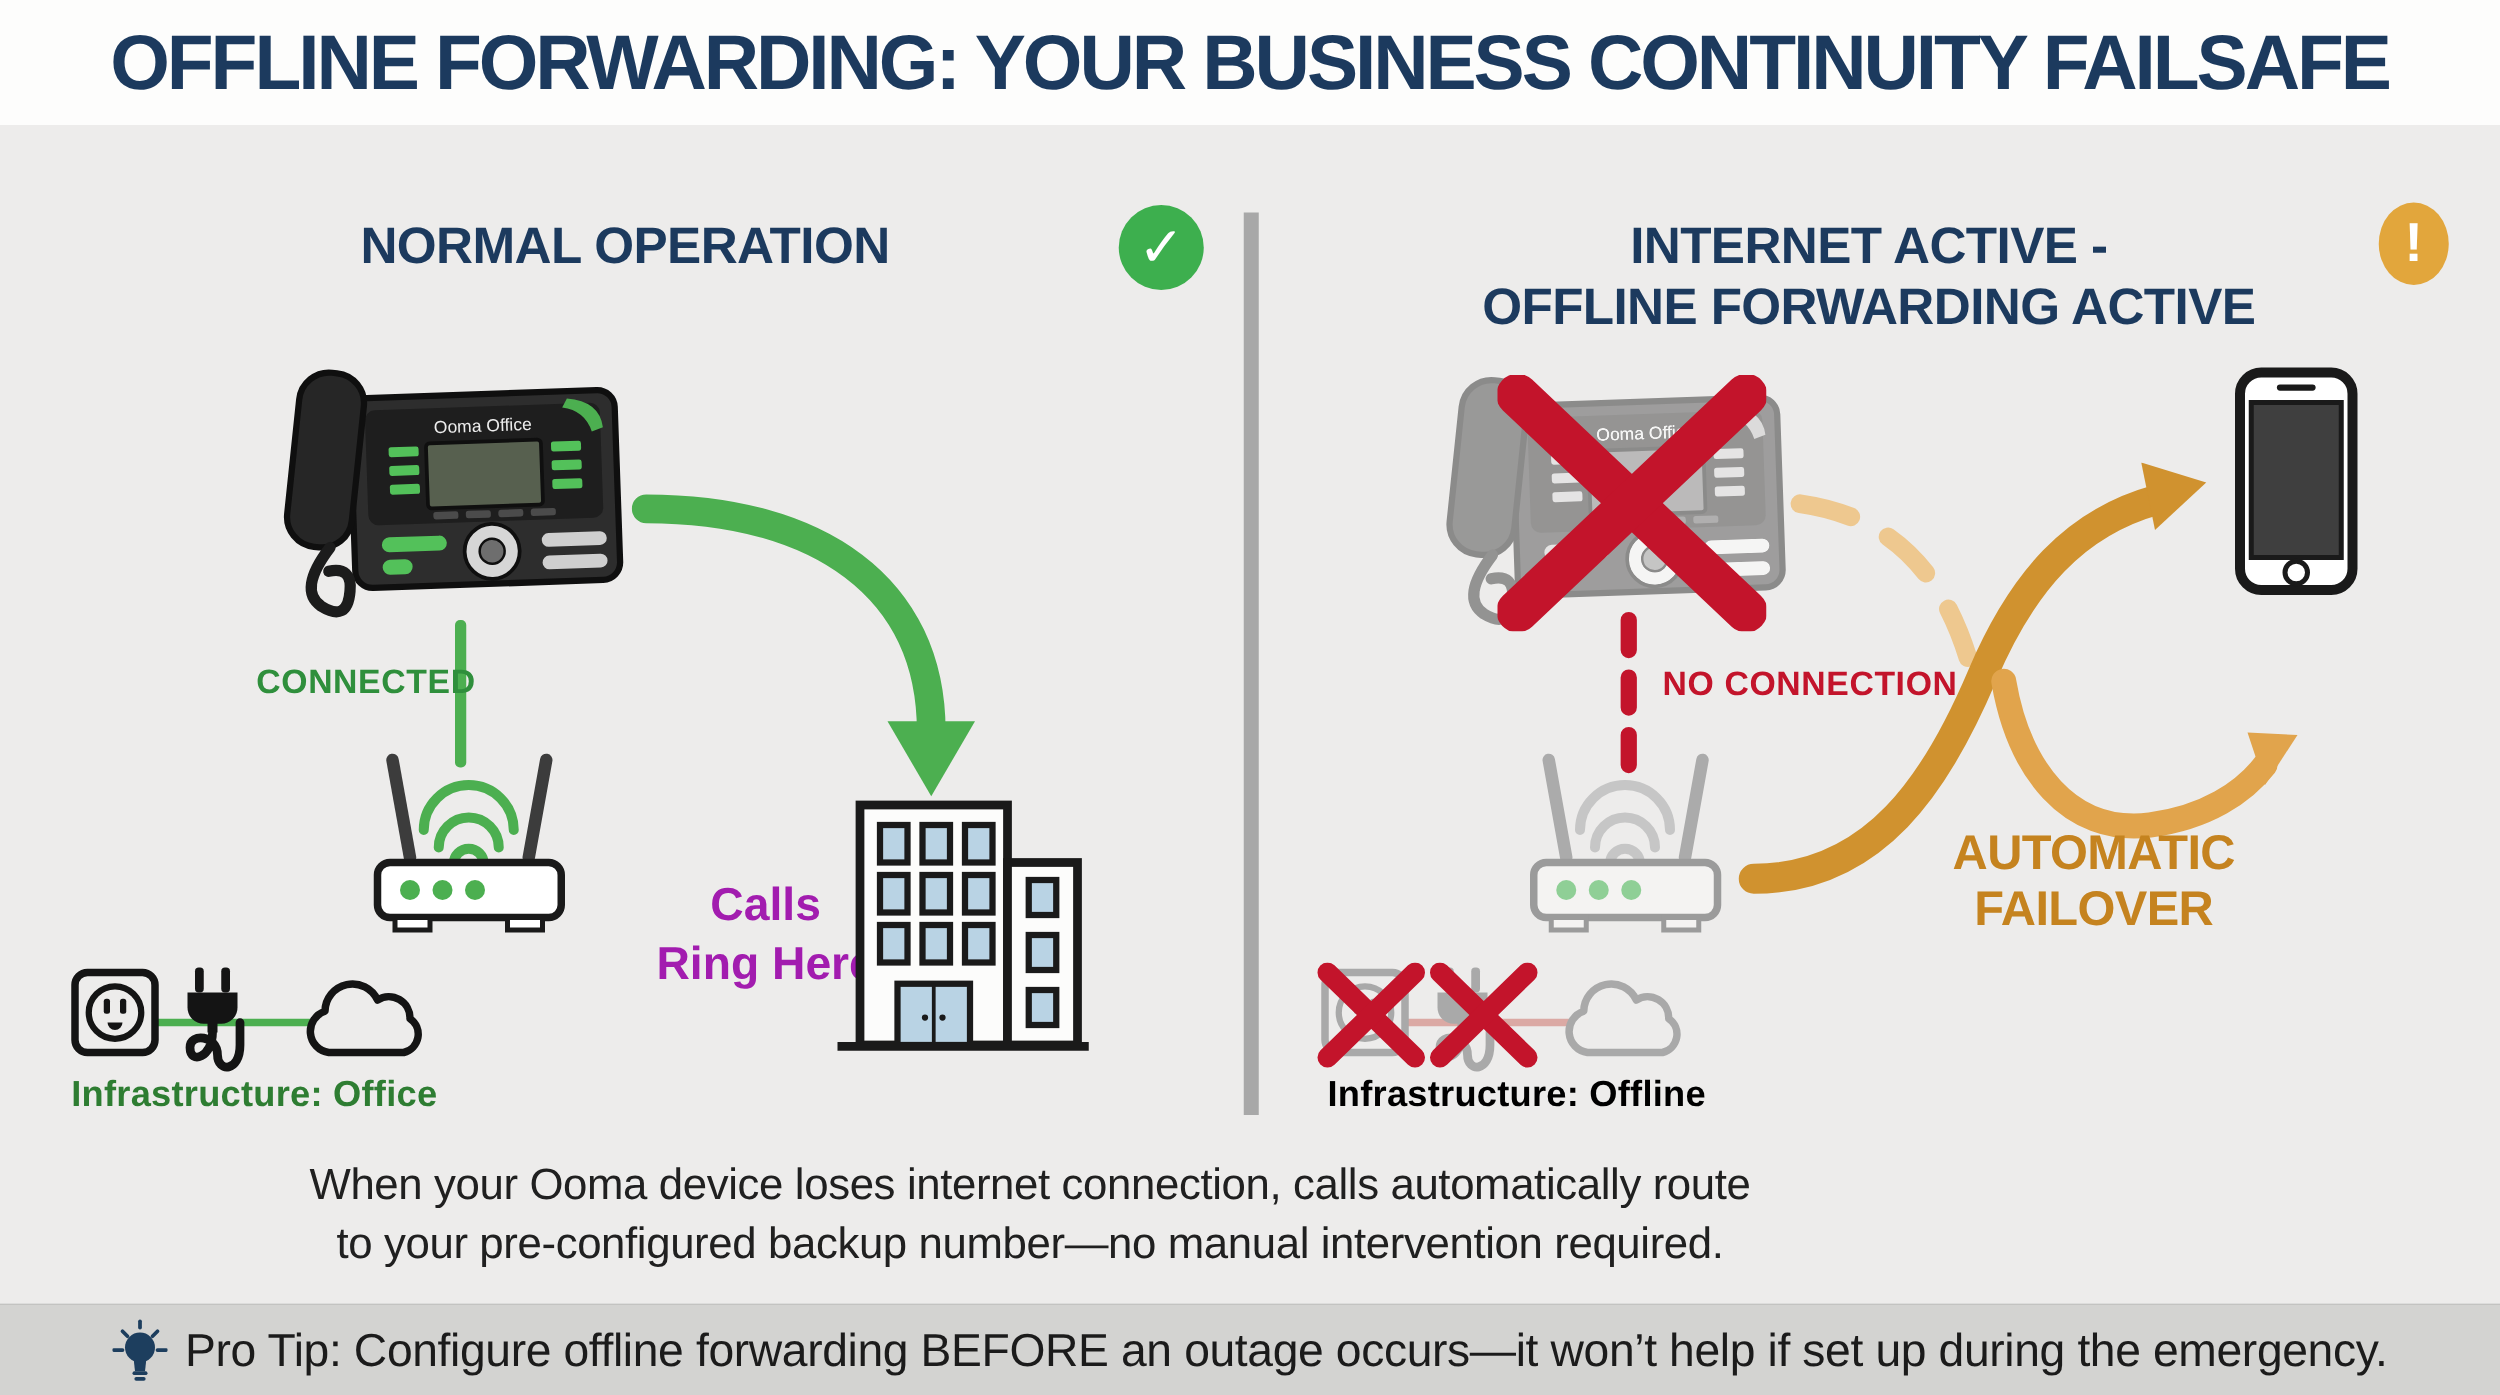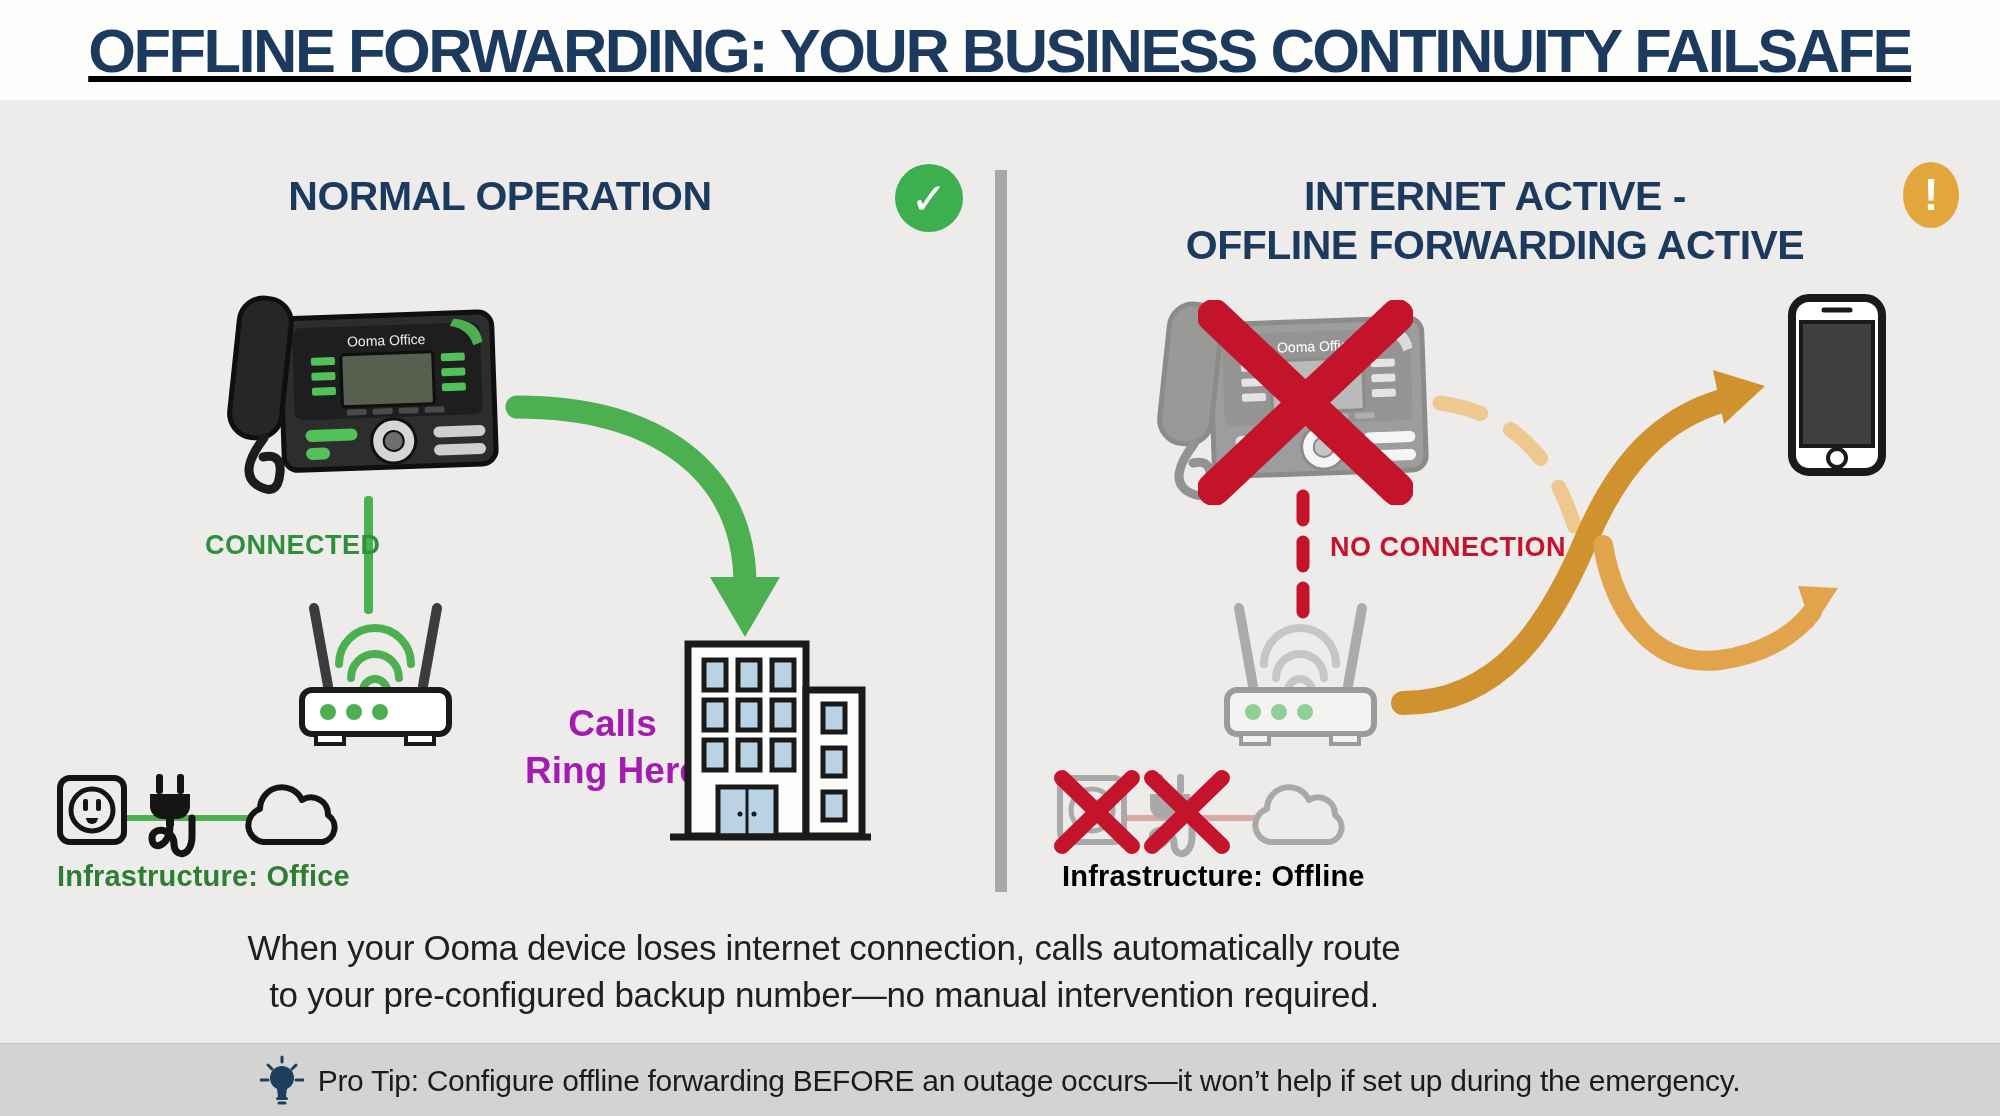--- a/index.html
+++ b/index.html
@@ -7,21 +7,21 @@
     --red:#c3142b; --orange:#d0922f; --orange-dark:#c5831f; --orange-light:#e1a44c;
     --orange-pale:#eec88f; --gray-bg:#edeceb; --footer-bg:#d3d3d1; --divider:#a8a8a8;
     --ink:#202020; --gray-icon:#a9a9a9; --window:#b9d3e4;
   }
   html,body{margin:0;padding:0;background:#ffffff;}
   .canvas{position:relative;width:2000px;height:1116px;overflow:hidden;
     background:var(--gray-bg);font-family:"Liberation Sans","DejaVu Sans",sans-serif;}
   .abs{position:absolute;}
 
   .header{position:absolute;left:0;top:0;width:2000px;height:100px;background:#fdfdfc;
-    display:flex;align-items:center;justify-content:center;text-decoration:underline;}
+    display:flex;align-items:center;justify-content:center;}
   .title{font-size:62px;font-weight:bold;color:var(--navy);letter-spacing:-2.5px;
     white-space:nowrap;transform:scaleX(0.99);}
 
   .panel-divider{left:995px;top:170px;width:12px;height:722px;background:var(--divider);}
 
   .panel-heading{font-size:41px;font-weight:bold;color:var(--navy);text-align:center;
     letter-spacing:-0.5px;line-height:49px;}
   .left-heading{left:250px;top:172px;width:500px;}
   .right-heading{left:1095px;top:172px;width:800px;}
 
@@ -46,21 +46,21 @@
   .mobile-caption{left:1700px;top:490px;width:280px;text-align:center;font-size:33px;font-weight:bold;
     color:#4b4b4b;line-height:43px;}
 
   .faded{filter:grayscale(1) brightness(1.35) opacity(0.45);}
 
   .description{left:0;top:924px;width:1648px;text-align:center;font-size:35px;color:var(--ink);
     line-height:47px;letter-spacing:-0.3px;}
 
   .footer{position:absolute;left:0;top:1043px;width:2000px;height:73px;background:var(--footer-bg);
     border-top:1px solid #c3c3c1;display:flex;align-items:center;justify-content:center;gap:14px;}
-  .footer-text{font-size:30px;color:#1b1b1b;letter-spacing:-0.3px;}
+  .footer-text{font-size:37px;color:#1b1b1b;letter-spacing:-0.3px;}
 </style>
 </head>
 <body>
 
 <div class="canvas">
 
   <div class="header">
     <div class="title">OFFLINE FORWARDING: YOUR BUSINESS CONTINUITY FAILSAFE</div>
   </div>
 
@@ -261,20 +261,24 @@
   <svg class="abs" style="left:1390px;top:370px;" width="385" height="350" viewBox="0 0 385 350">
     <path d="M13 333 C 110 333, 160 255, 196 170 C 228 95, 270 48, 335 30" fill="none" stroke="#d0922f" stroke-width="24" stroke-linecap="round"></path>
     <polygon points="323,0 375,16 334,54" fill="#d0922f"></polygon>
   </svg>
 
   <svg class="abs" style="left:1585px;top:530px;" width="265" height="165" viewBox="0 0 265 165">
     <path d="M18 15 C 30 85, 70 138, 135 130 C 180 124, 210 104, 227 82" fill="none" stroke="#e1a44c" stroke-width="20" stroke-linecap="round"></path>
     <polygon points="213,56 253,58 227,98" fill="#e1a44c"></polygon>
   </svg>
 
+  <div class="abs failover-label">
+    <div>AUTOMATIC</div>
+    <div>FAILOVER</div>
+  </div>
 
   <div class="abs" style="left:1786px;top:293px;width:102px;height:184px;">
     <svg width="102" height="184" viewBox="0 0 102 184">
       <rect x="6" y="5" width="90" height="174" rx="17" fill="#ffffff" stroke="#1a1a1a" stroke-width="8"></rect>
       <line x1="38" y1="17" x2="64" y2="17" stroke="#1a1a1a" stroke-width="5" stroke-linecap="round"></line>
       <rect x="15" y="29" width="72" height="124" fill="#3f3f3f" stroke="#1a1a1a" stroke-width="4"></rect>
       <circle cx="51" cy="165" r="9" fill="#ffffff" stroke="#1a1a1a" stroke-width="4"></circle>
     </svg>
   </div>
 

